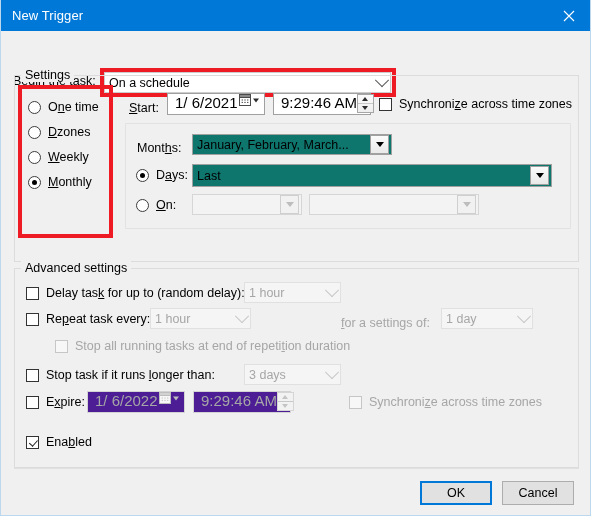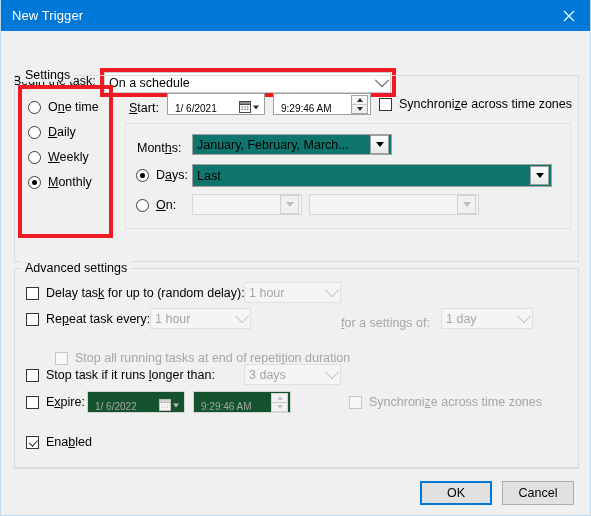--- a/index.html
+++ b/index.html
@@ -149,25 +149,25 @@
   }
   .tri.dis { border-top-color: #bdbdbd; }
 
   
   .field {
     position: absolute;
     box-sizing: border-box;
     background: #ffffff;
     border: 1px solid #a0a0a0;
     display: flex;
-    align-items: flex-end;
-    font-size: 10px;
+    align-items: flex-start;
+    font-size: 15px;
     color: #000;
   }
-  .field.dis { background: #14532d; border-color: #d3d3d3; color: #a6a6a6; }
+  .field.dis { background: #4c1d95; border-color: #d3d3d3; color: #a6a6a6; }
   .field .fval {
     flex: 1 1 auto;
     padding-left: 7px;
     white-space: nowrap;
   }
   .cal-ico { flex: 0 0 auto; margin-right: 3px; display: flex; align-items: center; }
   .spin {
     flex: 0 0 auto;
     width: 15px; height: 17px;
     margin-right: 2px;
@@ -303,21 +303,21 @@
 
     <div class="group" style="left:13px; top:44px; width:565px; height:187px;"></div>
     <span class="group-title" style="left:20px; top:37px;">Settings</span>
 
     <div class="radio-row" style="left:27px; top:69px;">
       <span class="radio"></span>
       <span class="rl"><span>O</span><span class="u">n</span><span>e time</span></span>
     </div>
     <div class="radio-row" style="left:27px; top:94px;">
       <span class="radio"></span>
-      <span class="rl"><span></span><span class="u">D</span><span>aily</span></span>
+      <span class="rl"><span></span><span class="u">D</span><span>zones</span></span>
     </div>
     <div class="radio-row" style="left:27px; top:119px;">
       <span class="radio"></span>
       <span class="rl"><span></span><span class="u">W</span><span>eekly</span></span>
     </div>
     <div class="radio-row" style="left:27px; top:144px;">
       <span class="radio on"></span>
       <span class="rl"><span></span><span class="u">M</span><span>onthly</span></span>
     </div>
 
@@ -417,21 +417,21 @@
         </span>
     </div>
     <span class="lbl dis" style="left:340px; top:285px;"><span></span><span class="u">f</span><span>or a settings of:</span></span>
     <div class="combo flat dis" style="left:440px; top:277px; width:92px; height:21px;">
       <span class="val">1 day</span>
       <span class="arrow">
           <i class="chev dis"></i>
         </span>
     </div>
 
-    <div class="check-row" style="left:54px; top:320px;text-align:center;">
+    <div class="check-row" style="left:54px; top:308px;text-align:center;">
       <span class="checkbox dis"></span>
       <span class="rl dis"><span>Stop all running tasks at end of repeti</span><span class="u">t</span><span>ion duration</span></span>
     </div>
 
     <div class="check-row" style="left:25px; top:337px;">
       <span class="checkbox"></span>
       <span class="rl"><span>Stop task if it runs </span><span class="u">l</span><span>onger than:</span></span>
     </div>
     <div class="combo flat dis" style="left:243px; top:333px; width:97px; height:21px;">
       <span class="val">3 days</span>

